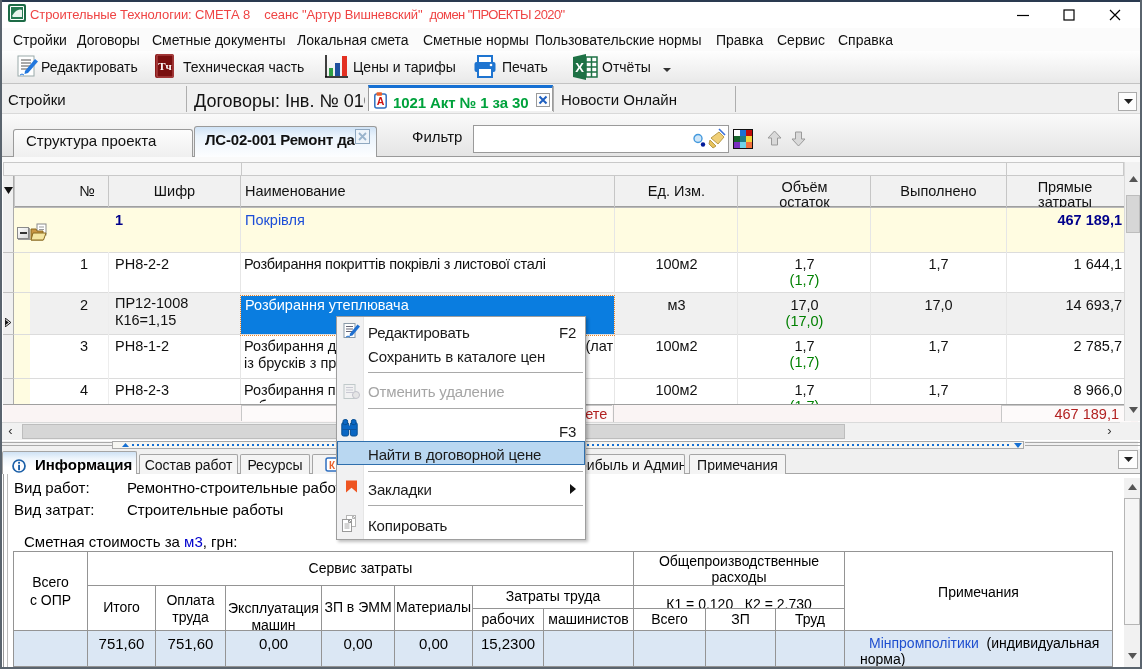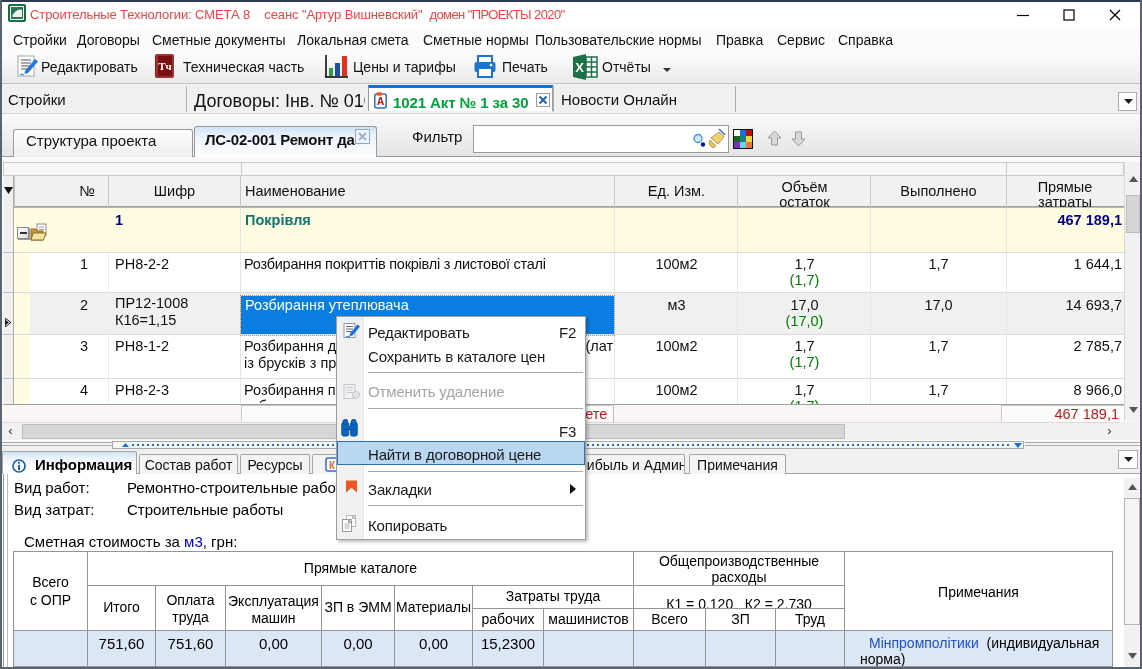--- a/index.html
+++ b/index.html
@@ -227,21 +227,21 @@
 <div class="abs" style="left:17px;top:227px;width:12px;height:12px;background:linear-gradient(135deg,#fdfdfd,#d9d9d9);border:1px solid #8a8a8a;box-shadow:1px 1px 0 #9a9a9a"></div>
 <div class="abs" style="left:20px;top:232px;width:7px;height:1.5px;background:#333"></div>
 <svg class="abs" style="left:30px;top:223px" width="18" height="19" viewBox="0 0 18 19">
       <rect x="7" y="1" width="9" height="11" fill="#fff" stroke="#8a8a8a"></rect>
       <line x1="9" y1="4" x2="14" y2="4" stroke="#999"></line>
       <line x1="9" y1="6.5" x2="14" y2="6.5" stroke="#999"></line>
       <path d="M1 6 L6 6 L7 8 L13 8 L13 17 L1 17 Z" fill="#c89543" stroke="#8a6a20"></path>
       <path d="M3 10 L16 10 L13.5 17 L1 17 Z" fill="#f5e6a2" stroke="#8a6a20"></path>
     </svg>
 <div class="abs cell" style="left:115px;top:212px;width:120px;font-weight:bold;color:#00008b">1</div>
-<div class="abs cell" style="left:245px;top:212px;width:365px;font-weight:bold;color:#0f766e">Покрівля</div>
+<div class="abs cell" style="left:245px;top:212px;width:365px;font-weight:normal;color:#1d4ed8">Покрівля</div>
 <div class="abs cell num" style="left:1006px;top:212px;width:116px;font-weight:bold;color:#00008b">467 189,1</div>
 
 <div class="abs cell num" style="left:30px;top:256px;width:58px;">1</div>
 <div class="abs cell" style="left:115px;top:256px;width:120px;">РН8-2-2</div>
 <div class="abs cell" style="left:244px;top:256px;width:368px;letter-spacing:-0.25px">Розбирання покриттів покрівлі з листової сталі</div>
 <div class="abs cell ctr" style="left:615px;top:256px;width:123px;">100м2</div>
 <div class="abs cell ctr" style="left:738px;top:256px;width:133px;">1,7</div>
 <div class="abs cell ctr" style="left:738px;top:272px;width:133px;color:#008000">(1,7)</div>
 <div class="abs cell ctr" style="left:871px;top:256px;width:135px;">1,7</div>
 <div class="abs cell num" style="left:1006px;top:256px;width:116px;">1 644,1</div>
@@ -351,26 +351,26 @@
     </svg>
 <div class="abs" style="left:35px;top:456px;font-size:15px;font-weight:bold;color:#000">Информация</div>
 
 <div class="abs btxt" style="left:14px;top:479px">Вид работ:</div>
 <div class="abs btxt" style="left:127px;top:479px">Ремонтно-строительные работы</div>
 <div class="abs btxt" style="left:14px;top:501px">Вид затрат:</div>
 <div class="abs btxt" style="left:127px;top:501px">Строительные работы</div>
 <div class="abs btxt" style="left:24px;top:533px">Сметная стоимость за <span style="color:#0000cc">м3</span>, грн:</div>
 
 <div class="sc abs" style="left:13px;top:551px;width:74px;height:79px;padding-top:21px;line-height:18px">Всего<br>с ОПР</div>
-<div class="sc abs" style="left:87px;top:551px;width:546px;height:34px;padding-top:8px">Прямые каталоге</div>
+<div class="sc abs" style="left:87px;top:551px;width:546px;height:34px;padding-top:8px">Сервис затраты</div>
 <div class="sc abs" style="left:633px;top:551px;width:211px;height:34px;line-height:16px;padding-top:1px">Общепроизводственные<br>расходы</div>
 <div class="sc abs" style="left:844px;top:551px;width:268px;height:79px;padding-top:32px">Примечания</div>
 <div class="sc abs" style="left:87px;top:585px;width:68px;height:45px;padding-top:13px">Итого</div>
 <div class="sc abs" style="left:155px;top:585px;width:70px;height:45px;line-height:17px;padding-top:6px">Оплата<br>труда</div>
-<div class="sc abs" style="left:225px;top:585px;width:96px;height:45px;line-height:17px;padding-top:7px">Эксплуатация<br>машин</div>
+<div class="sc abs" style="left:225px;top:585px;width:96px;height:45px;line-height:17px;padding-top:14px">Эксплуатация<br>машин</div>
 <div class="sc abs" style="left:321px;top:585px;width:73px;height:45px;padding-top:13px">ЗП в ЭММ</div>
 <div class="sc abs" style="left:394px;top:585px;width:78px;height:45px;padding-top:13px">Материалы</div>
 <div class="sc abs" style="left:472px;top:585px;width:161px;height:23px;padding-top:2px">Затраты труда</div>
 <div class="sc abs" style="left:633px;top:585px;width:211px;height:23px;padding-top:10px">К1 = 0,120&nbsp;&nbsp;&nbsp;К2 = 2,730</div>
 <div class="sc abs" style="left:472px;top:608px;width:71px;height:22px;padding-top:2px">рабочих</div>
 <div class="sc abs" style="left:543px;top:608px;width:90px;height:22px;padding-top:2px">машинистов</div>
 <div class="sc abs" style="left:633px;top:608px;width:72px;height:22px;padding-top:2px">Всего</div>
 <div class="sc abs" style="left:705px;top:608px;width:70px;height:22px;padding-top:2px">ЗП</div>
 <div class="sc abs" style="left:775px;top:608px;width:69px;height:22px;padding-top:2px">Труд</div>
 

